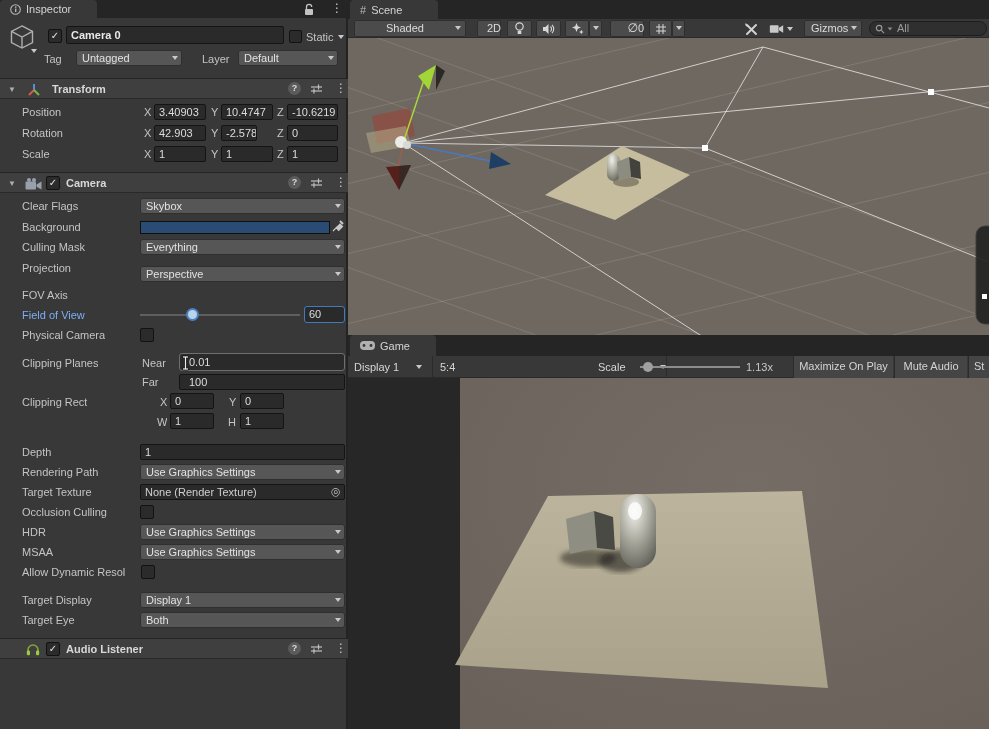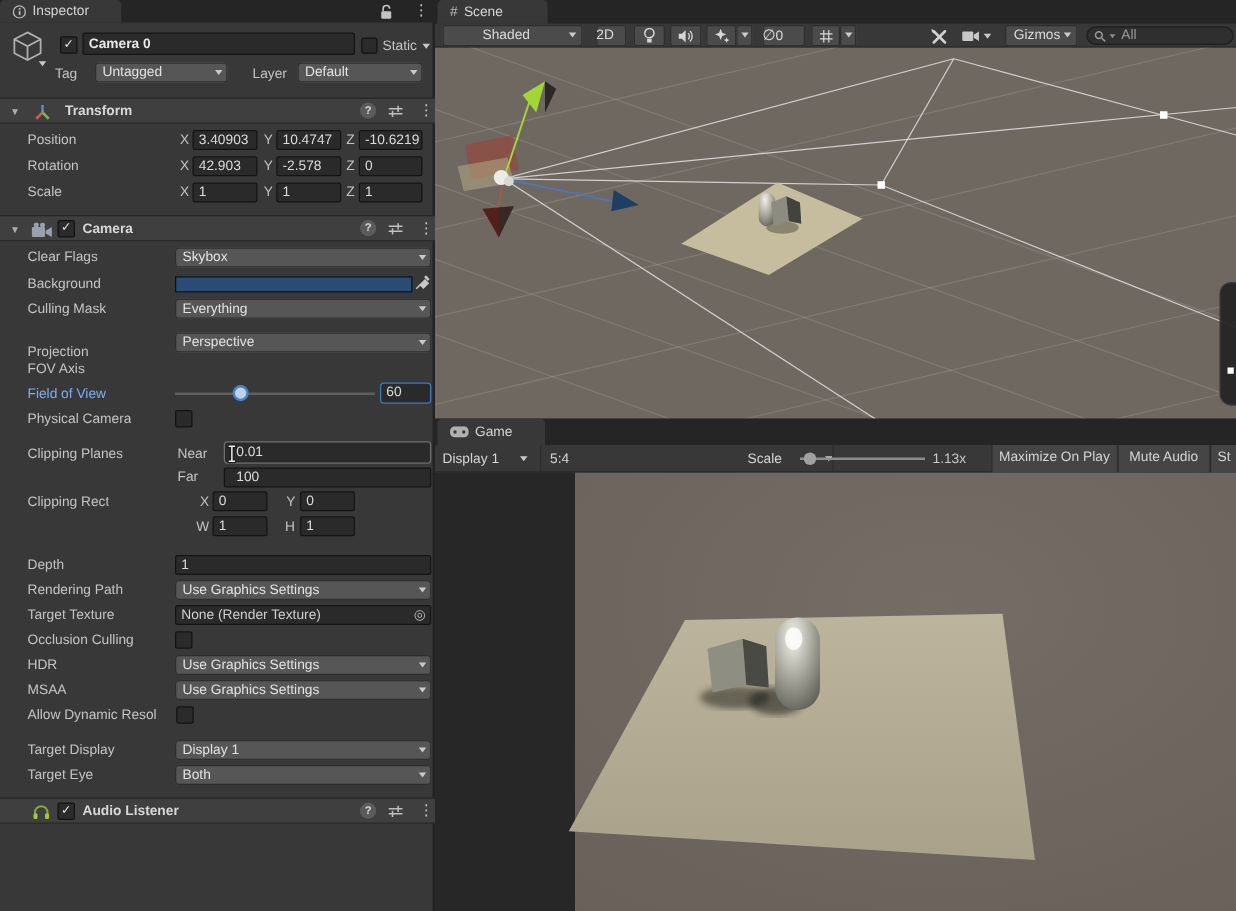--- a/index.html
+++ b/index.html
@@ -23,21 +23,21 @@
          border-top:1px solid #252525;border-bottom:1px solid #292929;box-sizing:border-box}
   .ctitle{position:absolute;font-weight:bold;color:#d8d8d8;line-height:19px}
   .fold{position:absolute;font-size:8px;color:#adadad;line-height:8px}
   .helpi{position:absolute;width:13px;height:13px;border-radius:50%;background:#5b5b5b;color:#dcdcdc;
          font-size:9px;font-weight:bold;text-align:center;line-height:13px}
   .kebab{position:absolute;color:#c8c8c8;font-size:12px;line-height:13px;letter-spacing:0}
   .tabbar{position:absolute;background:#252525}
   .tab{position:absolute;top:0;height:100%;background:#383838;color:#d4d4d4;border-radius:4px 4px 0 0;
        display:flex;align-items:center;gap:5px;padding:0 10px;box-sizing:border-box}
   .tbar{position:absolute;background:#383838;border-bottom:1px solid #2a2a2a;box-sizing:border-box}
-  .tbtn{position:absolute;background:#4b4b4b;border-radius:2px;height:17px;line-height:17px;text-align:left;
+  .tbtn{position:absolute;background:#4b4b4b;border-radius:2px;height:17px;line-height:17px;text-align:right;
         color:#dcdcdc;box-sizing:border-box;box-shadow:inset 0 0 0 1px #2e2e2e}
   .seg{position:absolute;top:0;height:22px;line-height:21px;background:#454545;color:#d4d4d4;text-align:center;
        border-left:1px solid #2b2b2b;box-sizing:border-box;overflow:hidden;white-space:nowrap}
   .swatch{position:absolute;background:#2A4B74;border:1px solid #101010;box-sizing:border-box}
   .bluelab{color:#7CAEF5}
   .flat-dd{position:absolute;height:22px;line-height:22px;color:#d6d6d6;white-space:nowrap}
   svg{display:block}
 </style>
 </head>
 <body>
@@ -104,21 +104,21 @@
   <div class="nf" style="left:154px;top:104px;width:52px"><span>3.40903</span></div>
   <span class="lab" style="left:211px;top:104px">Y</span>
   <div class="nf" style="left:221px;top:104px;width:52px"><span>10.4747</span></div>
   <span class="lab" style="left:277px;top:104px">Z</span>
   <div class="nf" style="left:287px;top:104px;width:51px"><span>-10.6219</span></div>
 
   <span class="lab" style="left:22px;top:125px">Rotation</span>
   <span class="lab" style="left:144px;top:125px">X</span>
   <div class="nf" style="left:154px;top:125px;width:52px"><span>42.903</span></div>
   <span class="lab" style="left:211px;top:125px">Y</span>
-  <div class="nf" style="left:221px;top:125px;width:52px"><span>-2.578</span></div>
+  <div class="nf" style="left:221px;top:125px;width:36px"><span>-2.578</span></div>
   <span class="lab" style="left:277px;top:125px">Z</span>
   <div class="nf" style="left:287px;top:125px;width:51px"><span>0</span></div>
 
   <span class="lab" style="left:22px;top:146px">Scale</span>
   <span class="lab" style="left:144px;top:146px">X</span>
   <div class="nf" style="left:154px;top:146px;width:52px"><span>1</span></div>
   <span class="lab" style="left:211px;top:146px">Y</span>
   <div class="nf" style="left:221px;top:146px;width:52px"><span>1</span></div>
   <span class="lab" style="left:277px;top:146px">Z</span>
   <div class="nf" style="left:287px;top:146px;width:51px"><span>1</span></div>
@@ -155,21 +155,21 @@
   <div class="abs" style="left:332px;top:219px;width:14px;height:16px">
     <svg width="12" height="13" viewBox="0 0 12 13">
         <path d="M1 12 L5.5 7.5 M4.2 8.8 L8 5 L10.5 7.5 L6.7 11.3 Z" stroke="#c8c8c8" stroke-width="1.2" fill="#c8c8c8"></path>
         <path d="M8 2 L11 5" stroke="#c8c8c8" stroke-width="2"></path>
       </svg>
   </div>
 
   <span class="lab" style="left:22px;top:239px">Culling Mask</span>
   <div class="dd" style="left:140px;top:239px;width:205px"><span>Everything</span><span class="arr"></span></div>
 
-  <span class="lab" style="left:22px;top:274px">Projection</span>
+  <span class="lab" style="left:22px;top:260px">Projection</span>
   <div class="dd" style="left:140px;top:266px;width:205px"><span>Perspective</span><span class="arr"></span></div>
 
   <span class="lab" style="left:22px;top:287px">FOV Axis</span>
 
   <span class="lab bluelab" style="left:22px;top:307px">Field of View</span>
   <div class="abs" style="left:140px;top:314px;width:160px;height:2px;background:#5f5f5f"></div>
   <div class="abs" style="left:186px;top:308px;width:13px;height:13px;border-radius:50%;background:#bdd3ec;border:2.5px solid #4a82c0;box-sizing:border-box"></div>
   <div class="nf" style="left:304px;top:306px;width:41px;height:17px;border:1px solid #3E7BBF;border-radius:3px"><span>60</span></div>
 
   <span class="lab" style="left:22px;top:327px">Physical Camera</span>

